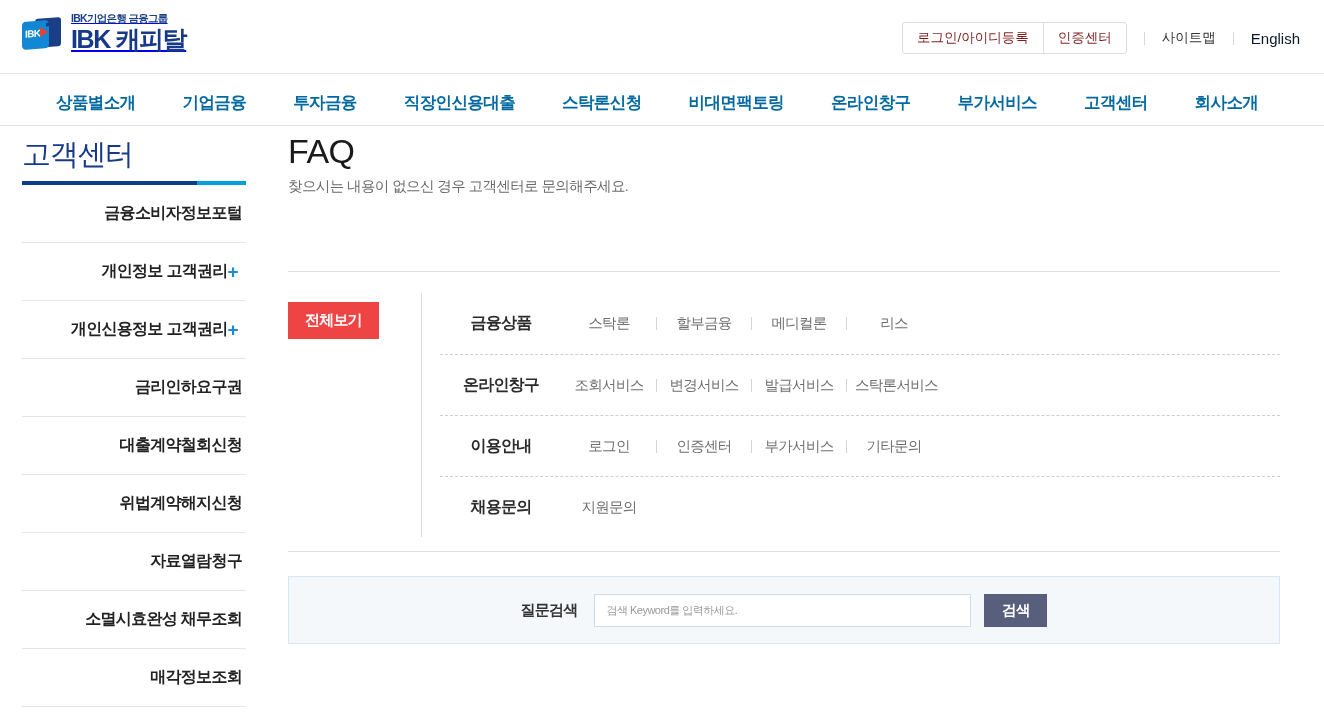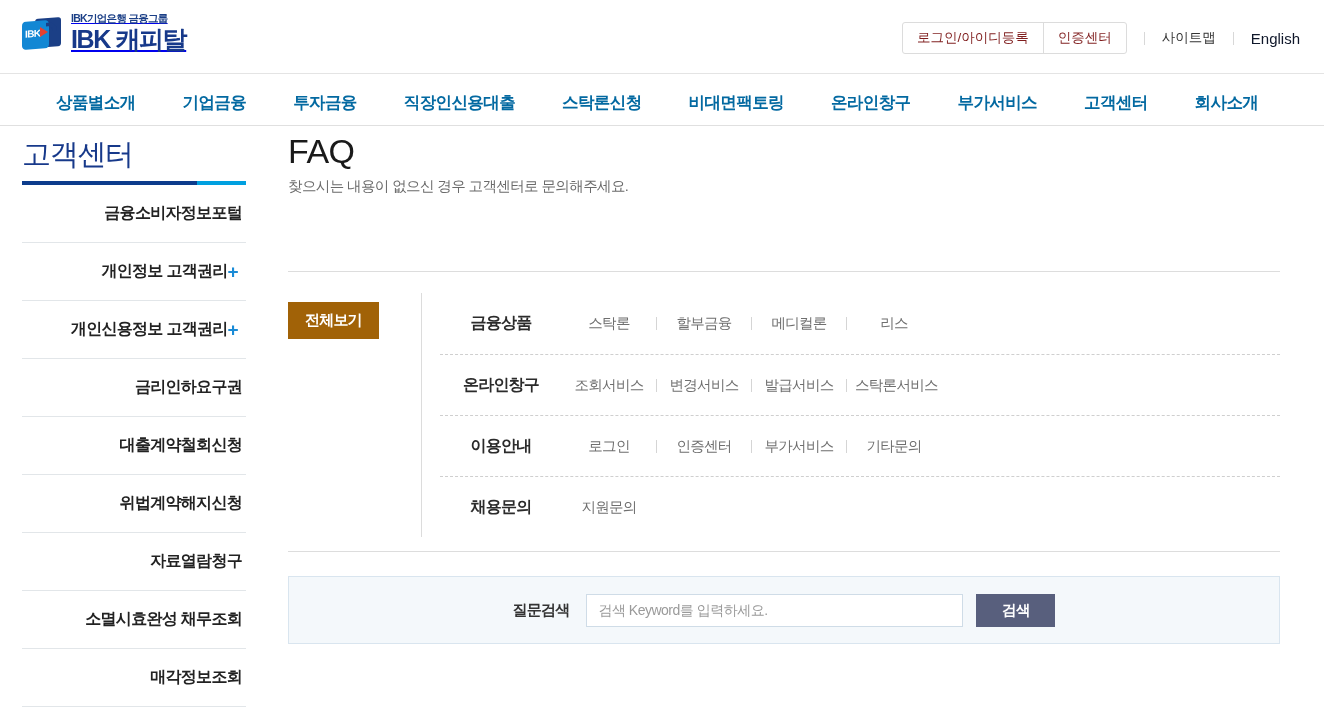--- a/index.html
+++ b/index.html
@@ -229,21 +229,21 @@
     min-height: 218px;
   }
   .cat-left {
     width: 134px;
     flex: none;
     border-right: 1px solid #dcdcdc;
     padding-top: 9px;
   }
   .btn-all {
     display: inline-block;
-    background: #a16207;
+    background: #ef4444;
     color: #ffffff;
     font-size: 15px;
     font-weight: bold;
     letter-spacing: -0.8px;
     padding: 9px 17px;
     border: none;
     text-decoration: none;
     cursor: pointer;
     font-family: Liberation Mono, monospace;
   }
@@ -306,33 +306,33 @@
     letter-spacing: -0.8px;
     margin-right: 17px;
     white-space: nowrap;
   }
   .search-input {
     width: 377px;
     height: 33px;
     border: 1px solid #cfdce7;
     background: #ffffff;
     padding: 0 11px;
-    font-size: 14px;
+    font-size: 11px;
     color: #333;
     font-family: inherit;
     letter-spacing: -0.5px;
     outline: none;
   }
   .search-input::placeholder { color: #9a9a9a; }
   .btn-search {
     margin-left: 13px;
     background: #585f7d;
     color: #ffffff;
     border: none;
-    width: 79px;
+    width: 63px;
     height: 33px;
     font-size: 14.5px;
     font-weight: bold;
     letter-spacing: -0.6px;
     cursor: pointer;
     font-family: inherit;
   }
 </style>
 </head>
 <body>

